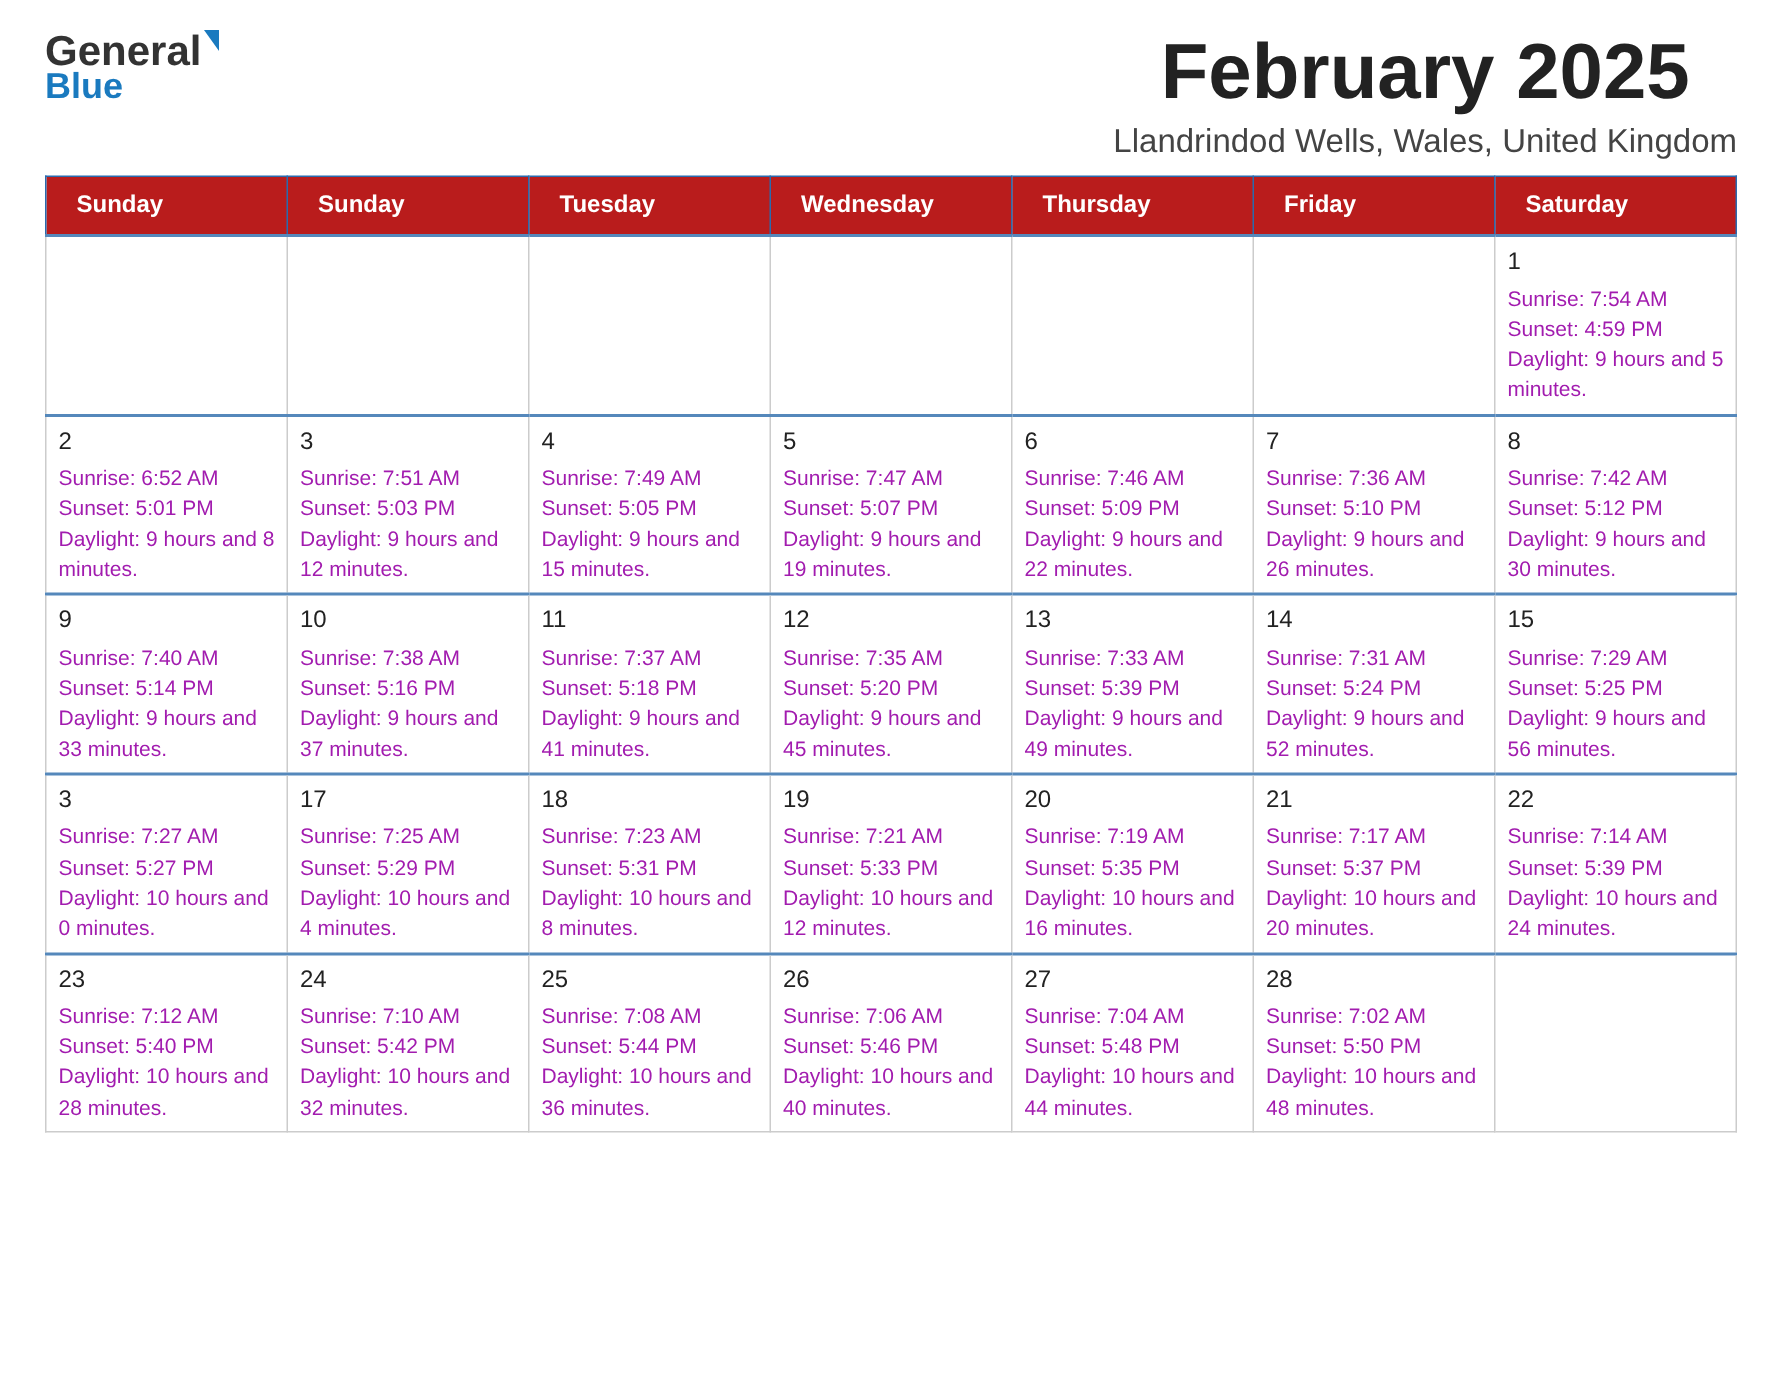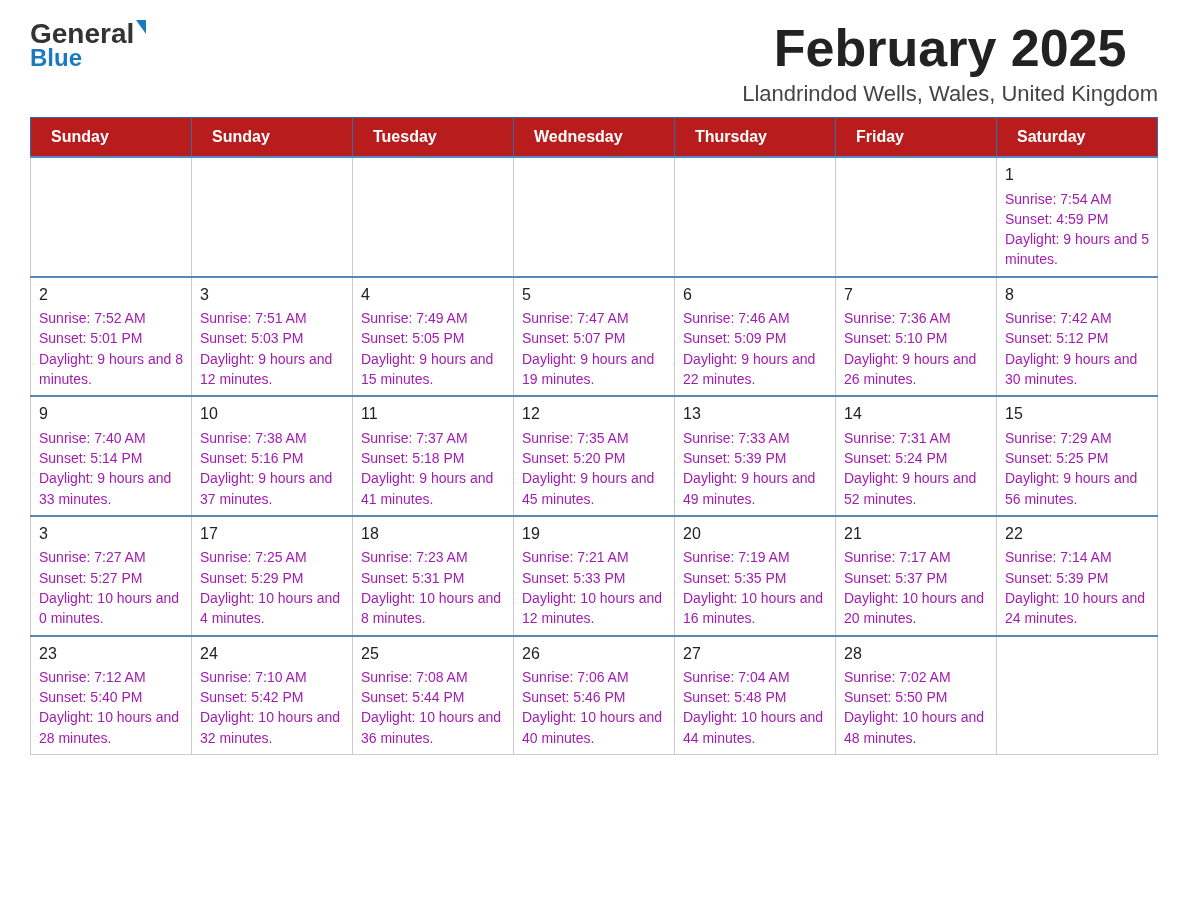--- a/index.html
+++ b/index.html
@@ -151,21 +151,21 @@
         <td>
           <span class="day-number">1</span>
           <div class="day-info">Sunrise: 7:54 AM
 Sunset: 4:59 PM
 Daylight: 9 hours and 5 minutes.</div>
         </td>
       </tr>
       <tr>
         <td>
           <span class="day-number">2</span>
-          <div class="day-info">Sunrise: 7:52 AM
+          <div class="day-info">Sunrise: 6:52 AM
 Sunset: 5:01 PM
 Daylight: 9 hours and 8 minutes.</div>
         </td>
         <td>
           <span class="day-number">3</span>
           <div class="day-info">Sunrise: 7:51 AM
 Sunset: 5:03 PM
 Daylight: 9 hours and 12 minutes.</div>
         </td>
         <td>

